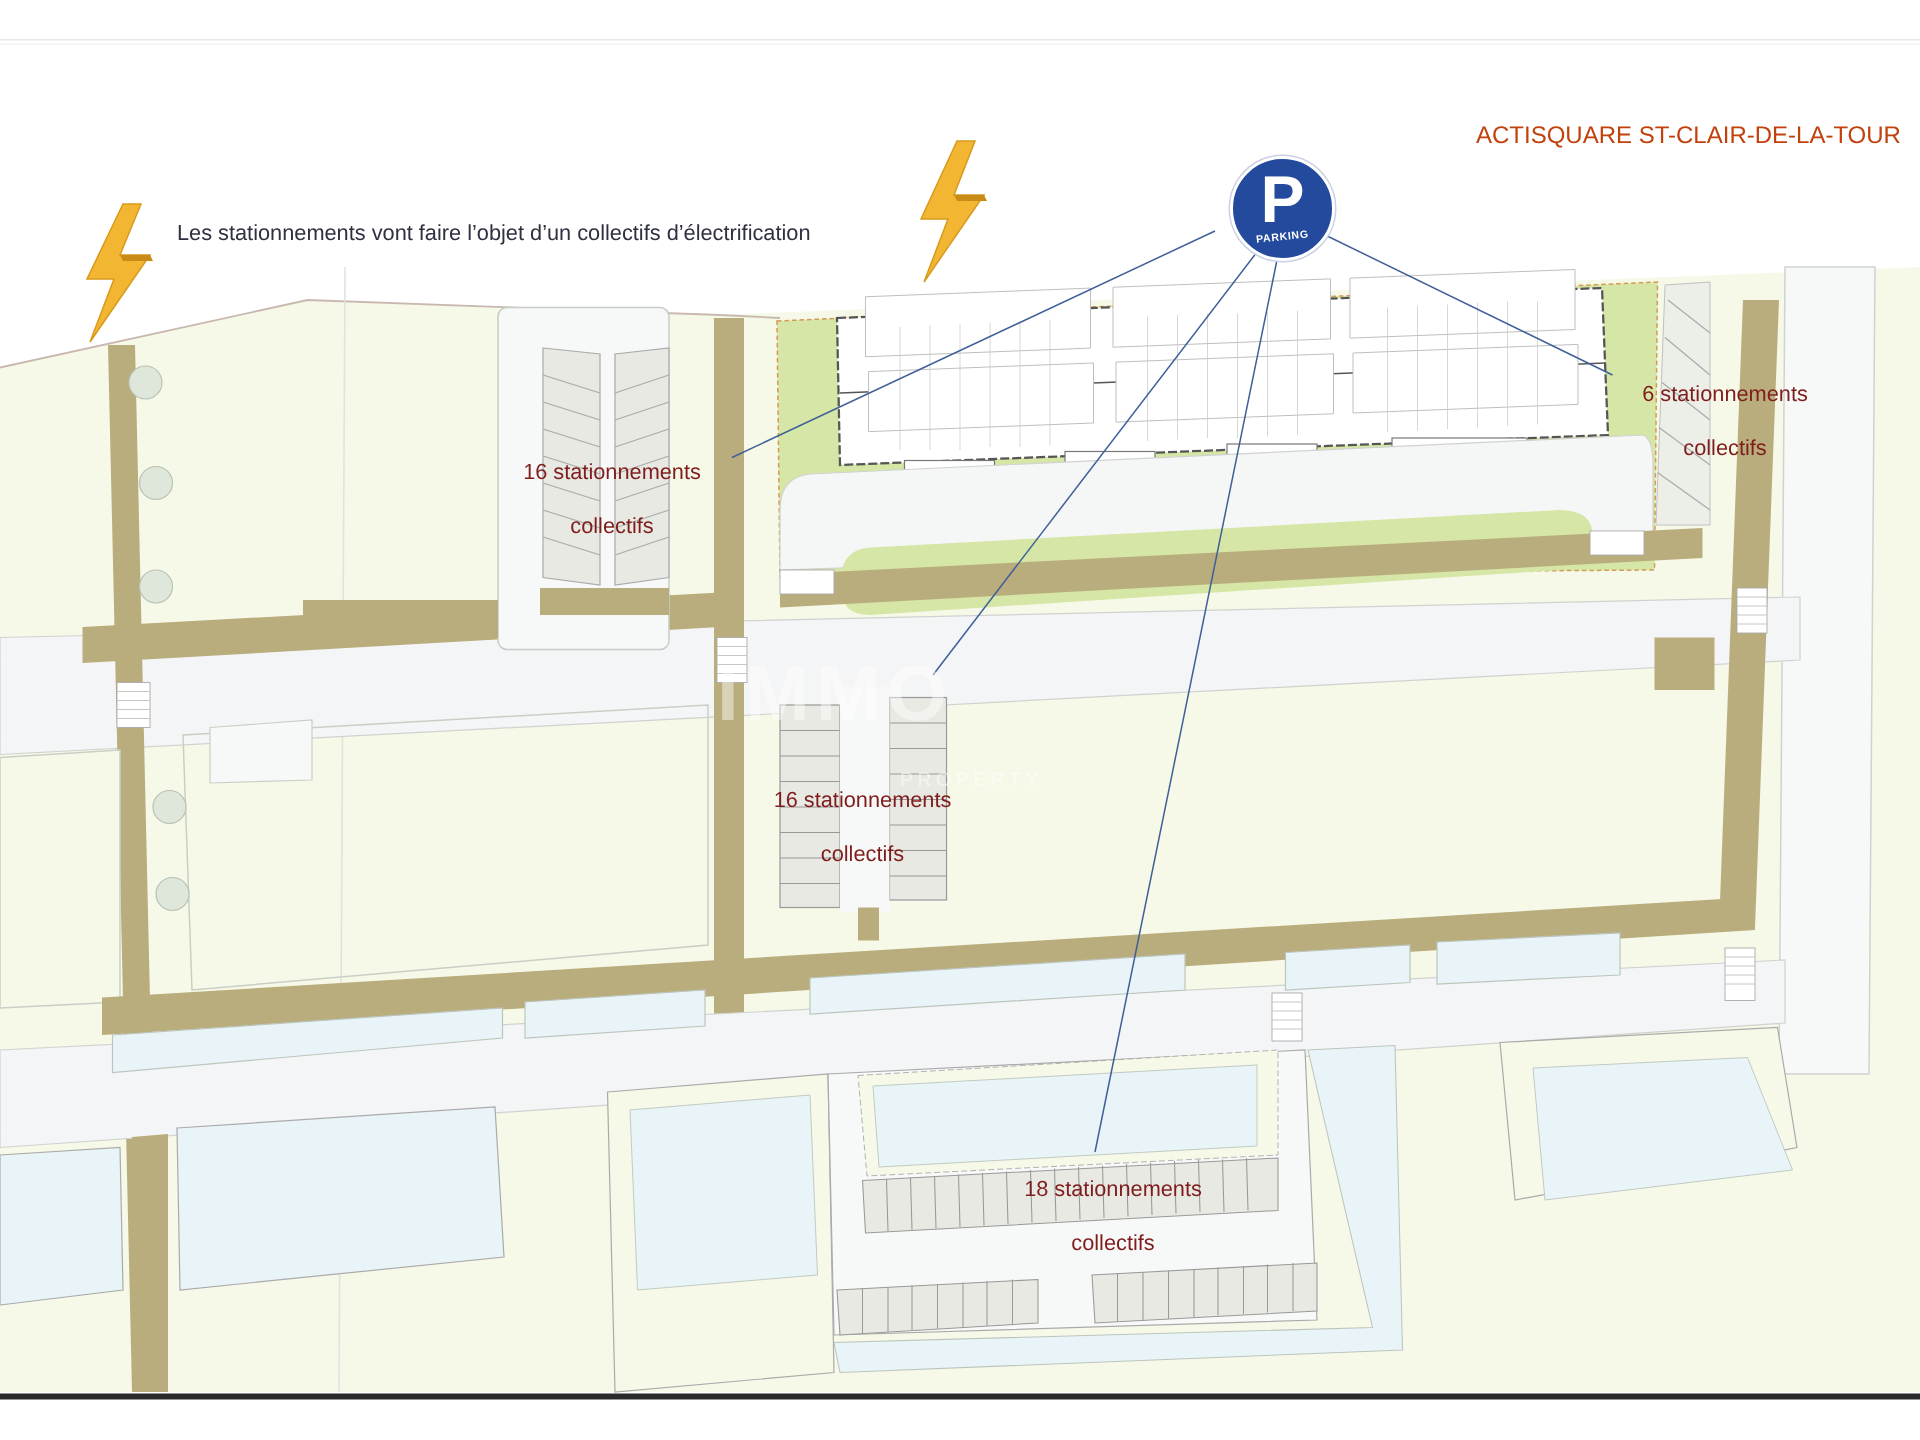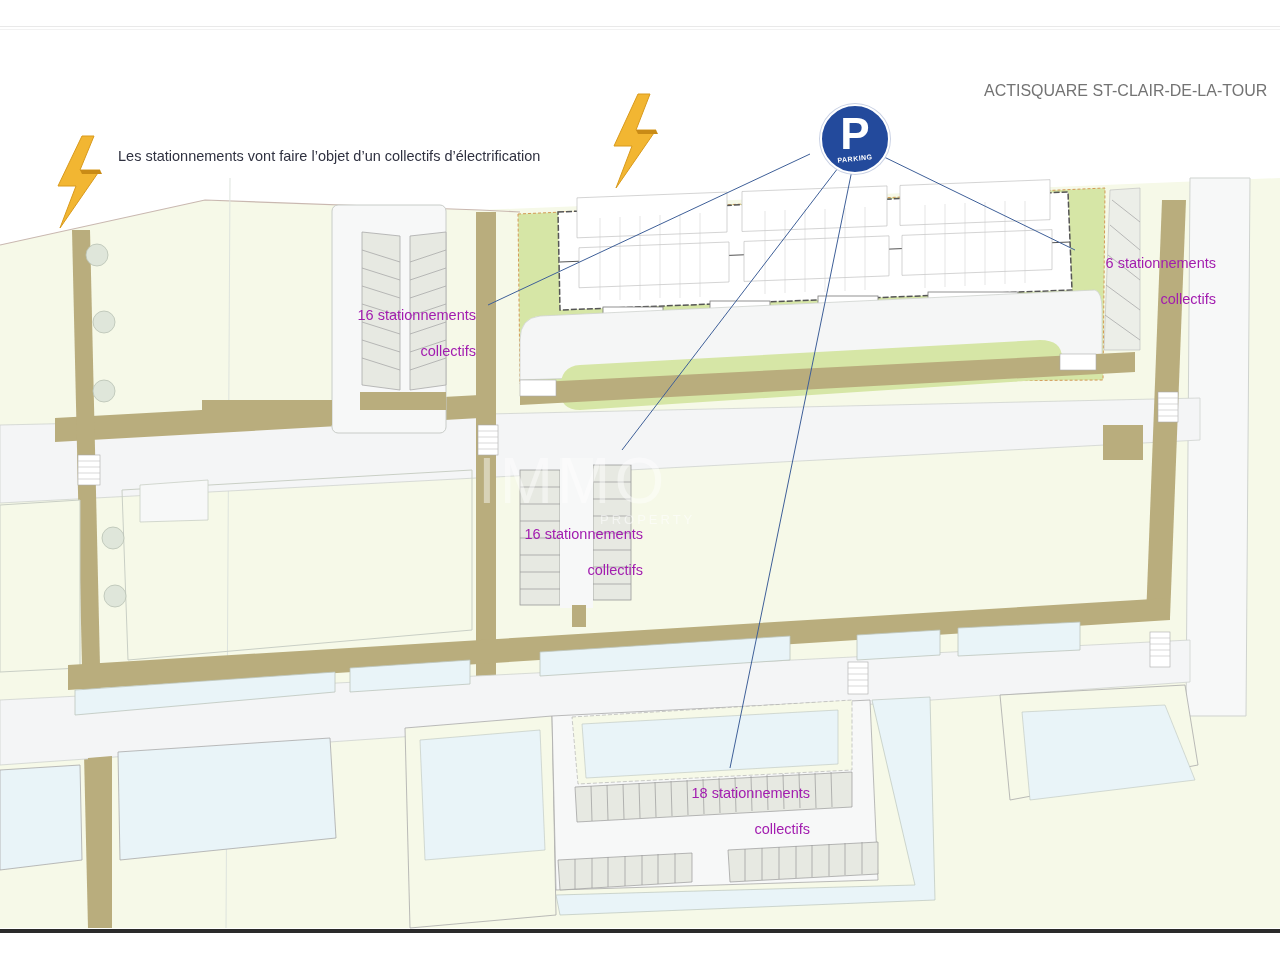--- a/index.html
+++ b/index.html
@@ -5,32 +5,32 @@
   html, body { margin:0; padding:0; background:#ffffff; }
   body { width:1280px; height:960px; position:relative; overflow:hidden;
          font-family:"Liberation Sans", "DejaVu Sans", sans-serif; }
   .frame { position:absolute; left:0; top:0; width:1280px; height:960px; }
   .topline { position:absolute; left:0; top:26px; width:1280px; height:1px; background:#e9e9e9; }
   .topline2 { position:absolute; left:0; top:29px; width:1280px; height:1px; background:#f2f2f2; }
   .bottombar { position:absolute; left:0; top:929px; width:1280px; height:4px; background:#2a2a2a; }
   svg.plan { position:absolute; left:0; top:0; }
   .title { position:absolute; left:278px; top:60px; font-size:31px; font-weight:bold;
            color:#8fb26a; letter-spacing:0.2px; white-space:nowrap; }
-  .subtitle { position:absolute; left:984px; top:82px; font-size:16px; color:#737373; white-space:nowrap; }
+  .subtitle { position:absolute; left:984px; top:82px; font-size:16px; color:#c2410c; white-space:nowrap; }
   .note { position:absolute; left:118px; top:148px; font-size:14.5px; color:#2f3140; white-space:nowrap; }
-  .label { position:absolute; font-size:14.5px; color:#a21caf; text-align:right; line-height:36px; white-space:nowrap; }
+  .label { position:absolute; font-size:14.5px; color:#7f1d1d; text-align:center; line-height:36px; white-space:nowrap; }
   .label span { display:block; }
   .bolt { position:absolute; }
   .parking { position:absolute; left:820px; top:104px; width:66px; height:66px; border-radius:50%;
              background:#234a9c; border:2px solid #ffffff; box-shadow:0 0 0 1px #c9d1e4; }
   .parking .p { position:absolute; left:0; top:3px; width:66px; text-align:center; color:#ffffff;
                 font-weight:bold; font-size:44px; line-height:50px; }
   .parking .pk { position:absolute; left:0; top:49px; width:66px; text-align:center; color:#ffffff;
                  font-weight:bold; font-size:7px; letter-spacing:0.5px; transform:rotate(-6deg); }
-  .watermark { position:absolute; left:478px; top:444px; font-size:64px; font-weight:normal;
+  .watermark { position:absolute; left:478px; top:433px; font-size:52px; font-weight:bold;
                color:rgba(255,255,255,0.45); letter-spacing:4px; }
   .watermark-sub { position:absolute; left:600px; top:512px; font-size:13px; letter-spacing:3px;
                    color:rgba(255,255,255,0.55); }
 </style>
 </head>
 <body>
 
 <div class="frame">
 
   <div class="topline"></div>

